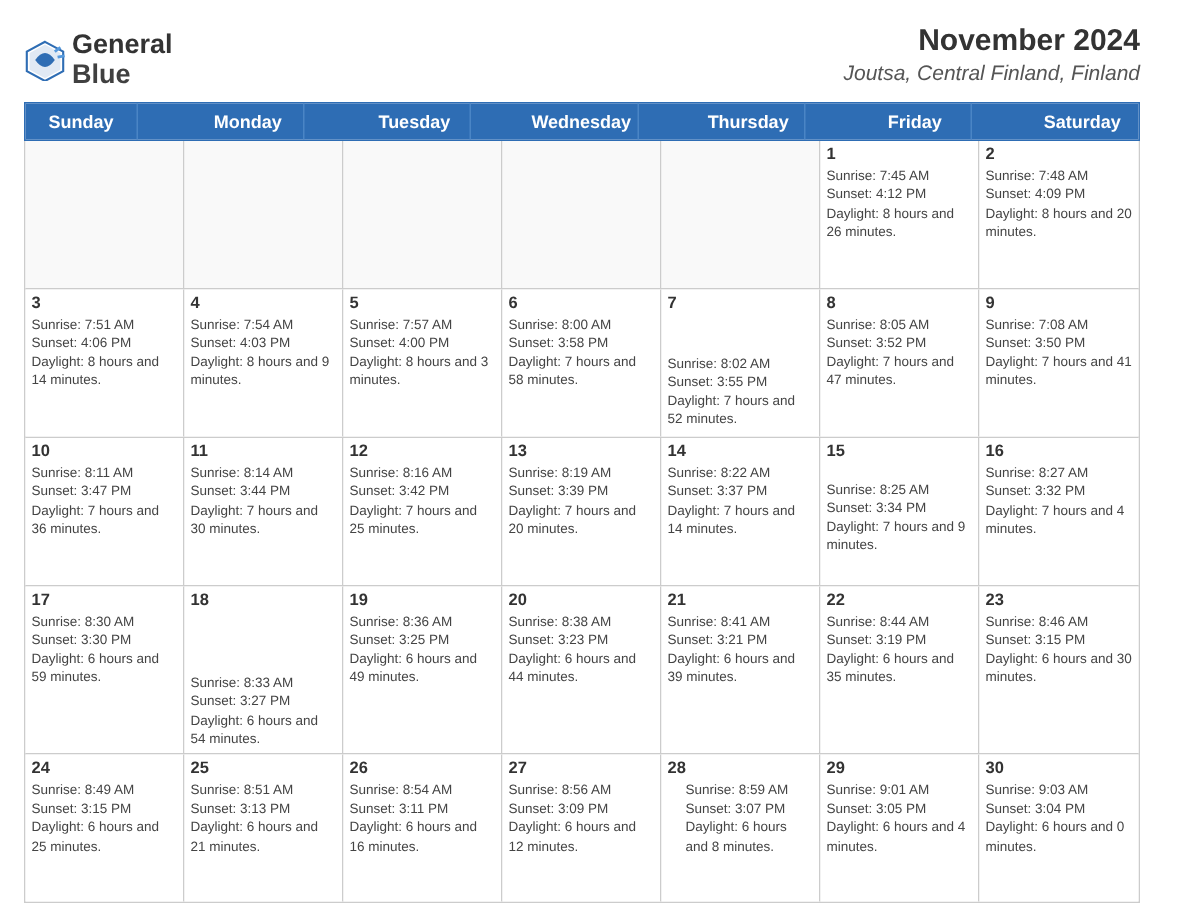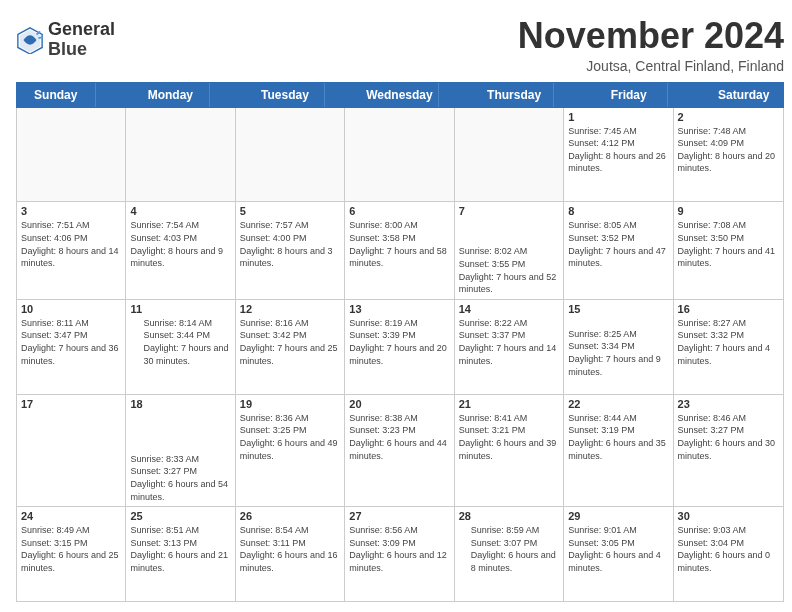--- a/index.html
+++ b/index.html
@@ -6,21 +6,21 @@
     body {
       width: 792px;
       height: 612px;
       font-family: Arial, sans-serif;
       background: #fff;
       overflow: hidden;
     }
     .page {
       width: 792px;
       height: 612px;
-      padding: 16px 8px 10px 16px;
+      padding: 16px 32px 10px 16px;
       display: flex;
       flex-direction: column;
     }
     .header {
       display: flex;
       justify-content: space-between;
       align-items: flex-start;
       margin-bottom: 8px;
     }
     .logo {
@@ -45,29 +45,30 @@
     }
     .logo-icon {
       width: 28px;
       height: 28px;
       margin-right: 4px;
     }
     .title-block {
       text-align: right;
     }
     .main-title {
-      font-size: 36px;
+      font-size: 20px;
       font-weight: bold;
       color: #333;
       line-height: 1.1;
     }
     .subtitle {
       font-size: 14px;
       color: #555;
       margin-top: 2px;
+      font-style: italic;
     }
     .calendar {
       flex: 1;
       display: flex;
       flex-direction: column;
     }
     .cal-header {
       display: grid;
       grid-template-columns: repeat(7, 1fr);
       background: #2e6db4;
@@ -227,21 +228,21 @@
         </div>
         <div class="cal-row">
           <div class="cal-cell">
             <span class="day-num">10</span>
             <div class="day-info" style="white-space: pre-line;">Sunrise: 8:11 AM
 Sunset: 3:47 PM
 Daylight: 7 hours and 36 minutes.</div>
           </div>
           <div class="cal-cell">
             <span class="day-num">11</span>
-            <div class="day-info" style="white-space: pre-line; margin-left: 13px;">Sunrise: 8:14 AM
+            <div class="day-info" style="white-space: pre-line;">Sunrise: 8:14 AM
 Sunset: 3:44 PM
 Daylight: 7 hours and 30 minutes.</div>
           </div>
           <div class="cal-cell">
             <span class="day-num">12</span>
             <div class="day-info" style="white-space: pre-line;">Sunrise: 8:16 AM
 Sunset: 3:42 PM
 Daylight: 7 hours and 25 minutes.</div>
           </div>
           <div class="cal-cell">
@@ -265,20 +266,23 @@
           <div class="cal-cell">
             <span class="day-num">16</span>
             <div class="day-info" style="white-space: pre-line;">Sunrise: 8:27 AM
 Sunset: 3:32 PM
 Daylight: 7 hours and 4 minutes.</div>
           </div>
         </div>
         <div class="cal-row">
           <div class="cal-cell">
             <span class="day-num">17</span>
+            <div class="day-info" style="white-space: pre-line;">Sunrise: 8:30 AM
+Sunset: 3:30 PM
+Daylight: 6 hours and 59 minutes.</div>
           </div>
           <div class="cal-cell">
             <span class="day-num">18</span>
             <div class="day-info" style="white-space: pre-line; margin-top: 43px;">Sunrise: 8:33 AM
 Sunset: 3:27 PM
 Daylight: 6 hours and 54 minutes.</div>
           </div>
           <div class="cal-cell">
             <span class="day-num">19</span>
             <div class="day-info" style="white-space: pre-line;">Sunrise: 8:36 AM
@@ -299,21 +303,21 @@
           </div>
           <div class="cal-cell">
             <span class="day-num">22</span>
             <div class="day-info" style="white-space: pre-line;">Sunrise: 8:44 AM
 Sunset: 3:19 PM
 Daylight: 6 hours and 35 minutes.</div>
           </div>
           <div class="cal-cell">
             <span class="day-num">23</span>
             <div class="day-info" style="white-space: pre-line;">Sunrise: 8:46 AM
-Sunset: 3:27 PM
+Sunset: 3:15 PM
 Daylight: 6 hours and 30 minutes.</div>
           </div>
         </div>
         <div class="cal-row">
           <div class="cal-cell">
             <span class="day-num">24</span>
             <div class="day-info" style="white-space: pre-line;">Sunrise: 8:49 AM
 Sunset: 3:15 PM
 Daylight: 6 hours and 25 minutes.</div>
           </div>

